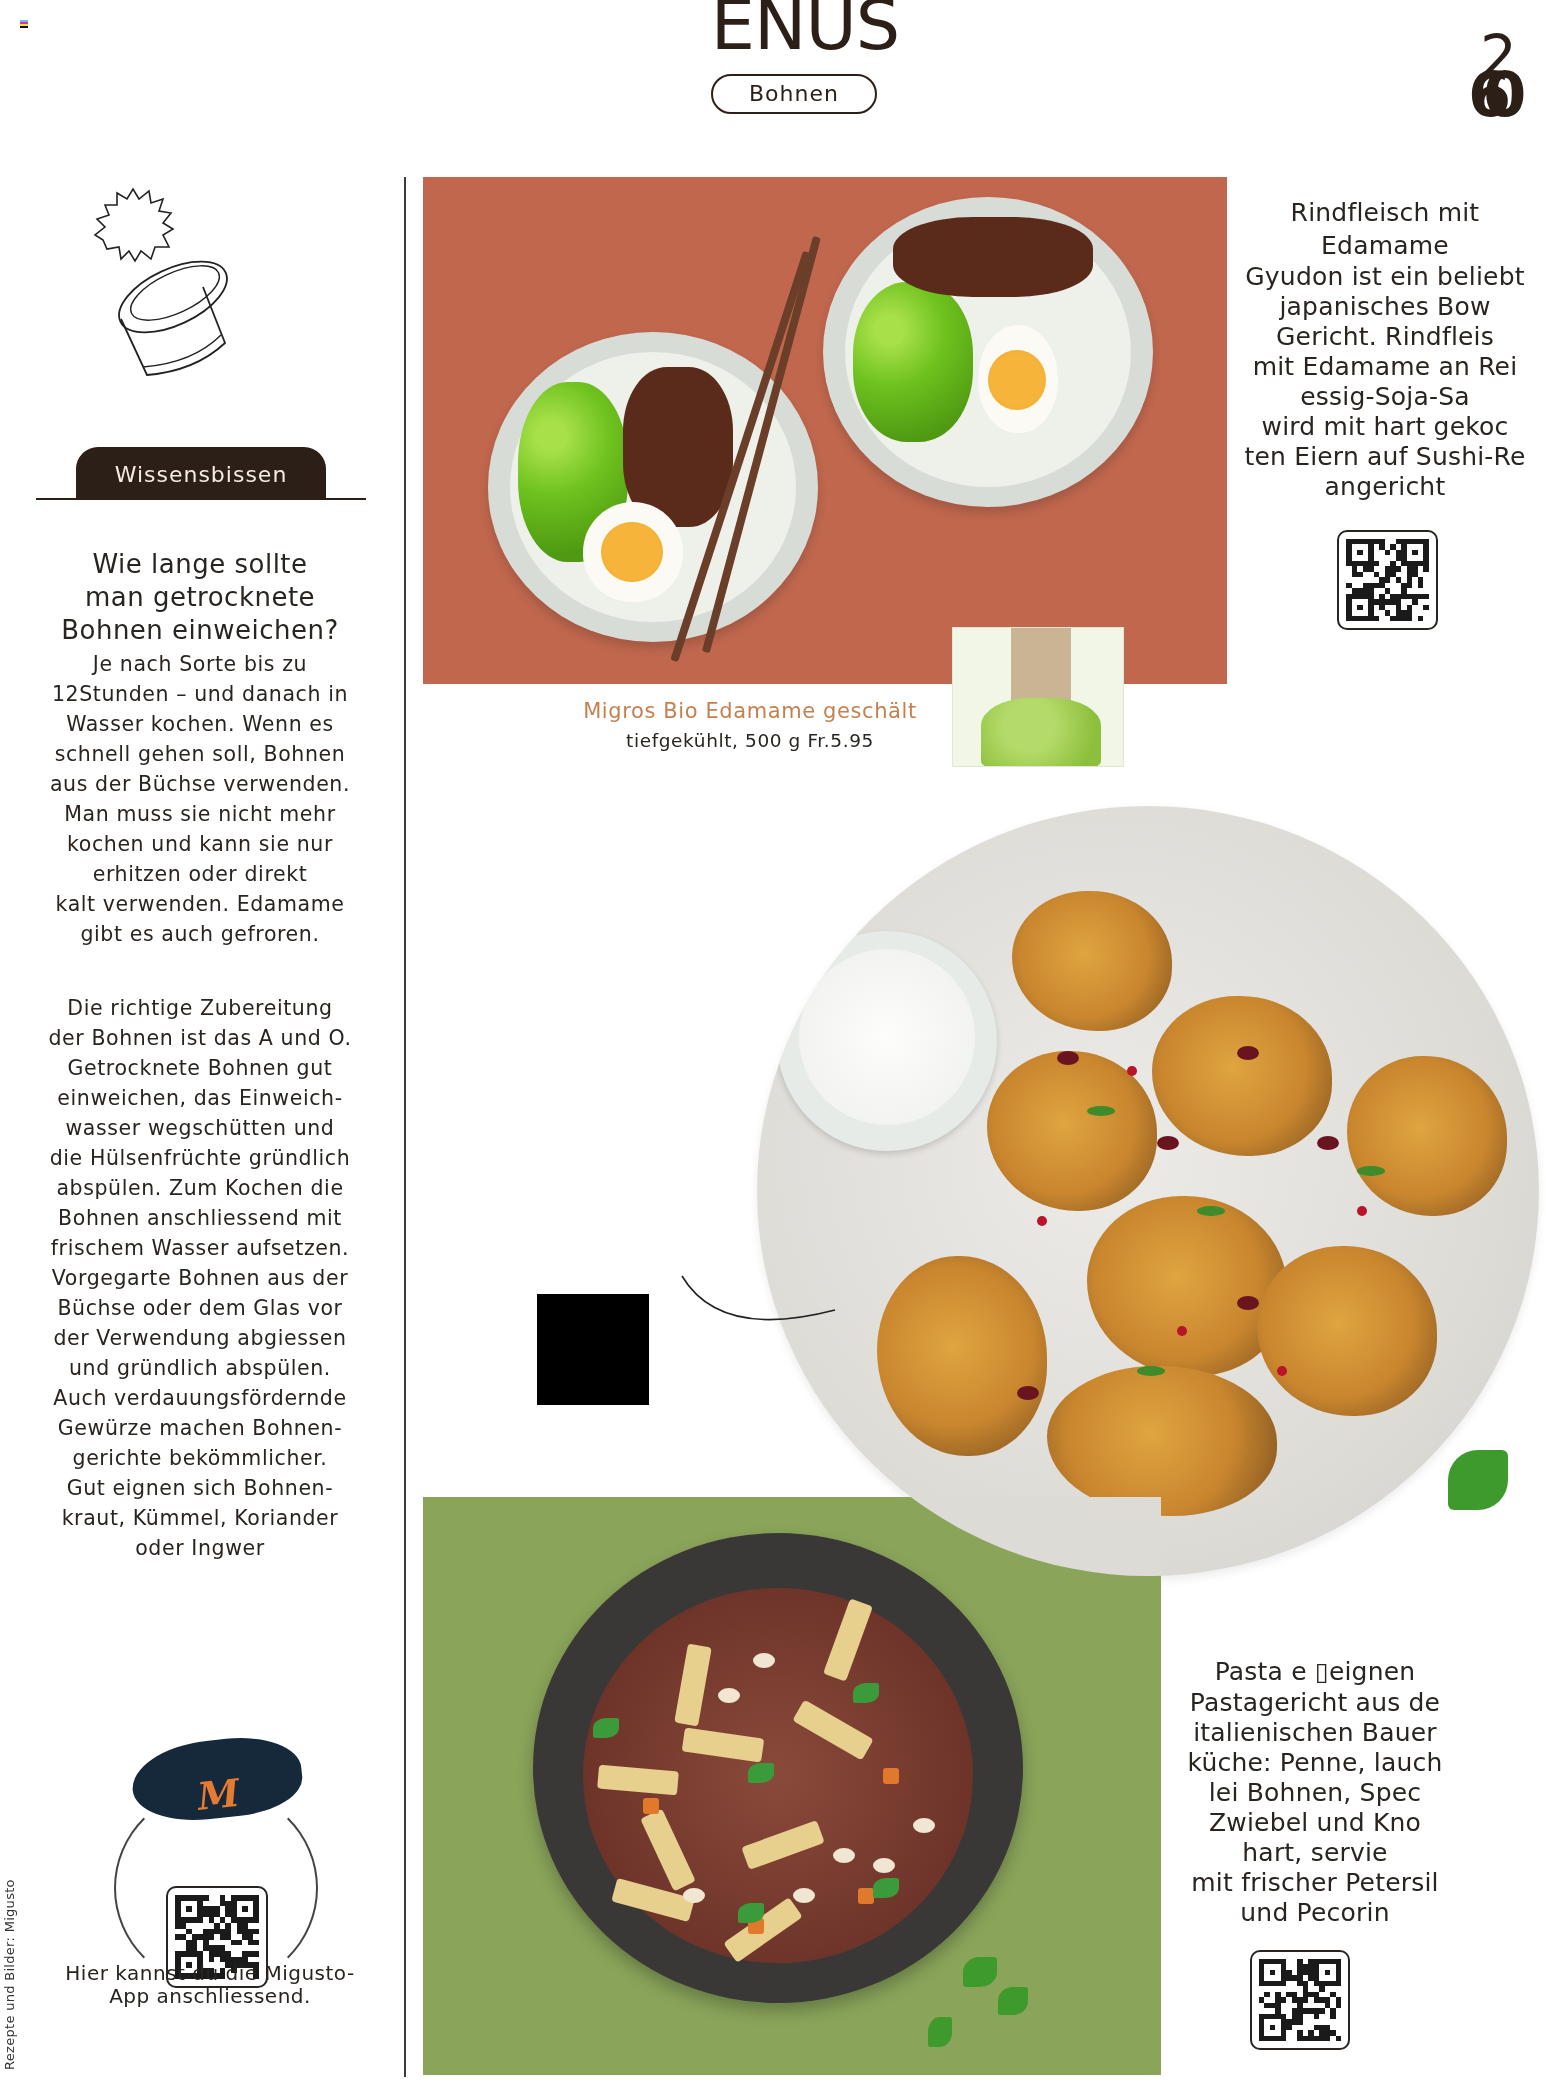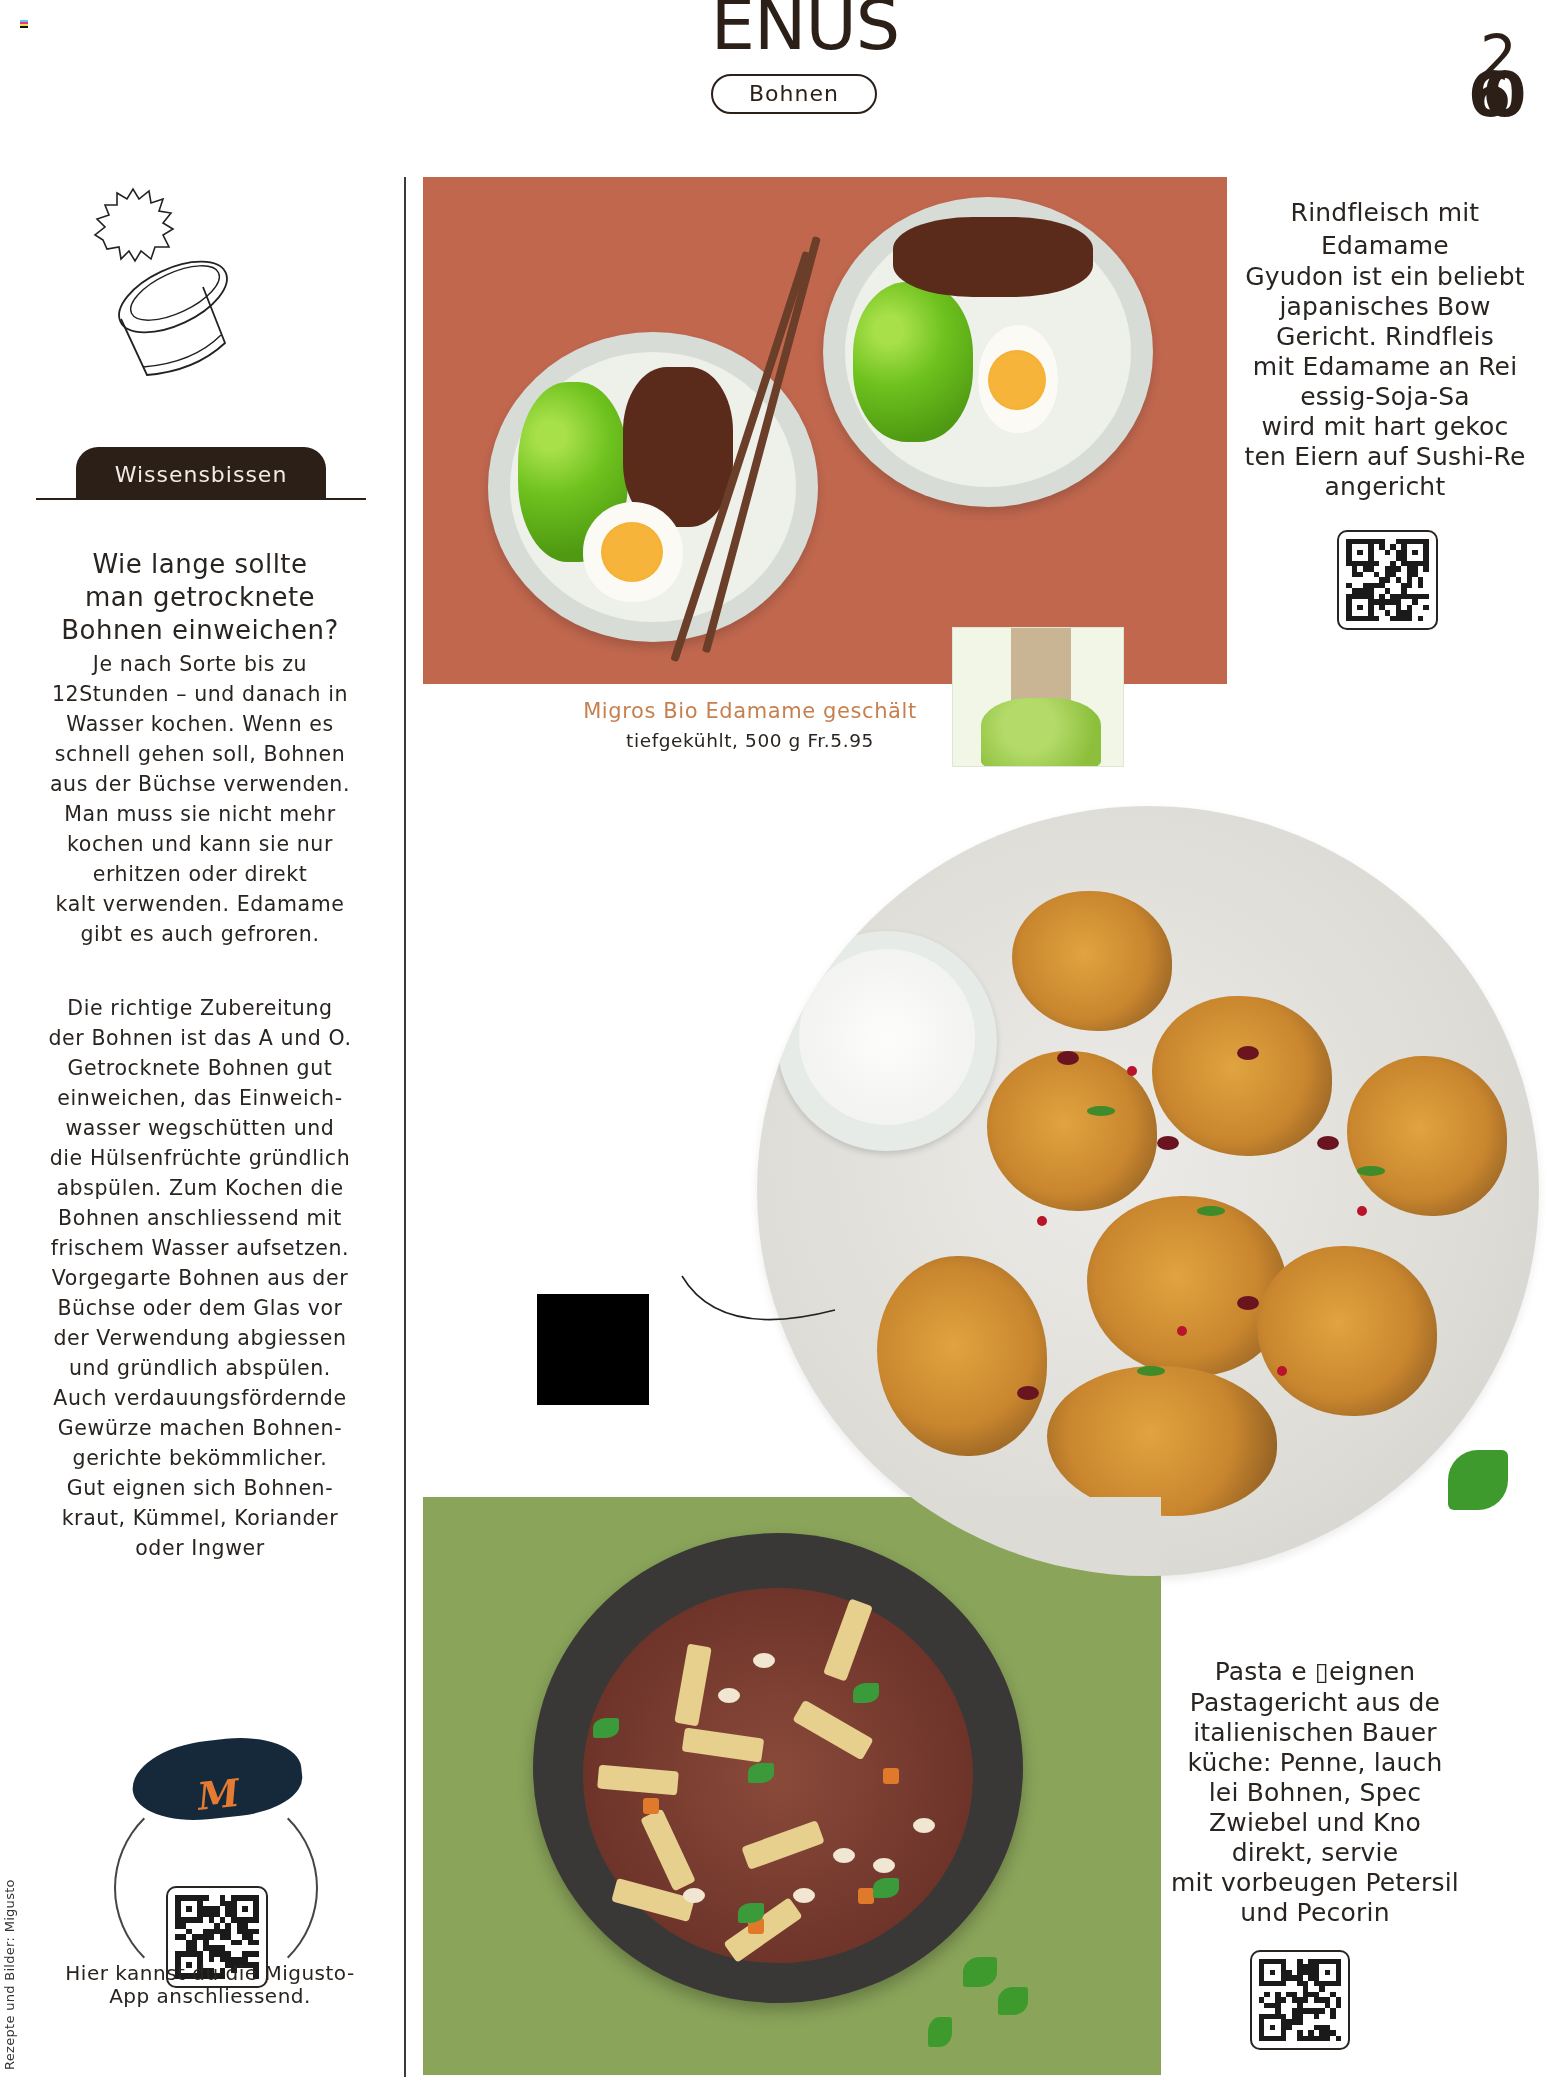--- a/index.html
+++ b/index.html
@@ -759,22 +759,22 @@
 <div class="abs recipe recipe-3">
   <h4>
     <div>Pasta e ▯eignen</div>
   </h4>
   <p>
     <span style="display:block">Pastagericht aus de</span>
     <span style="display:block">italienischen Bauer</span>
     <span style="display:block">küche: Penne, lauch</span>
     <span style="display:block">lei Bohnen, Spec</span>
     <span style="display:block">Zwiebel und Kno</span>
-    <span style="display:block">direkt, servie</span>
-    <span style="display:block">mit vorbeugen Petersil</span>
+    <span style="display:block">hart, servie</span>
+    <span style="display:block">mit frischer Petersil</span>
     <span style="display:block">und Pecorin</span>
   </p>
 </div>
 <div class="abs qr qr-br">
     <div class="qr-grid">
       <i style="background: rgb(26, 26, 26);"></i>
       <i style="background: rgb(26, 26, 26);"></i>
       <i style="background: rgb(26, 26, 26);"></i>
       <i style="background: rgb(26, 26, 26);"></i>
       <i style="background: rgb(26, 26, 26);"></i>

